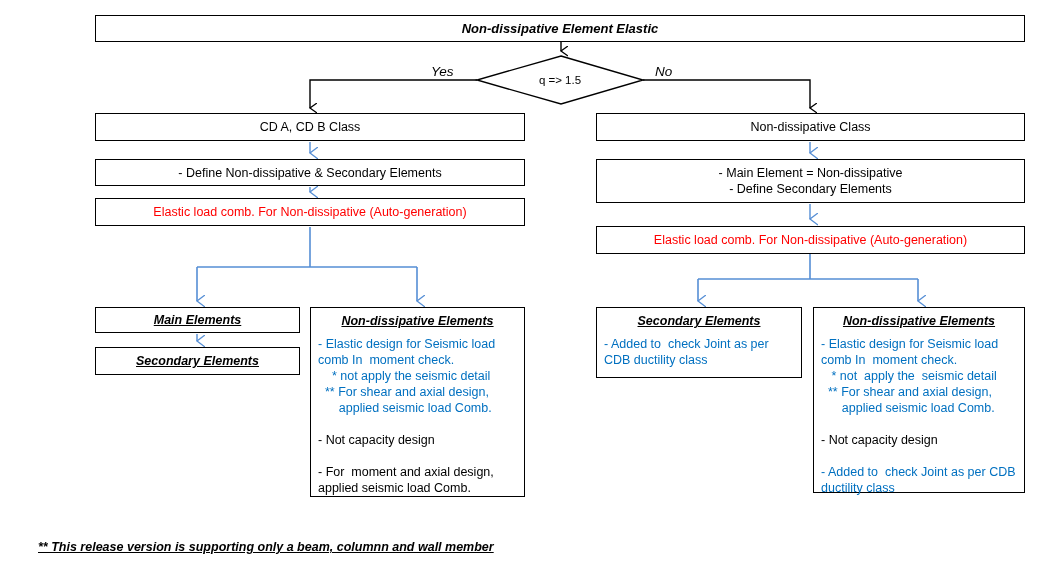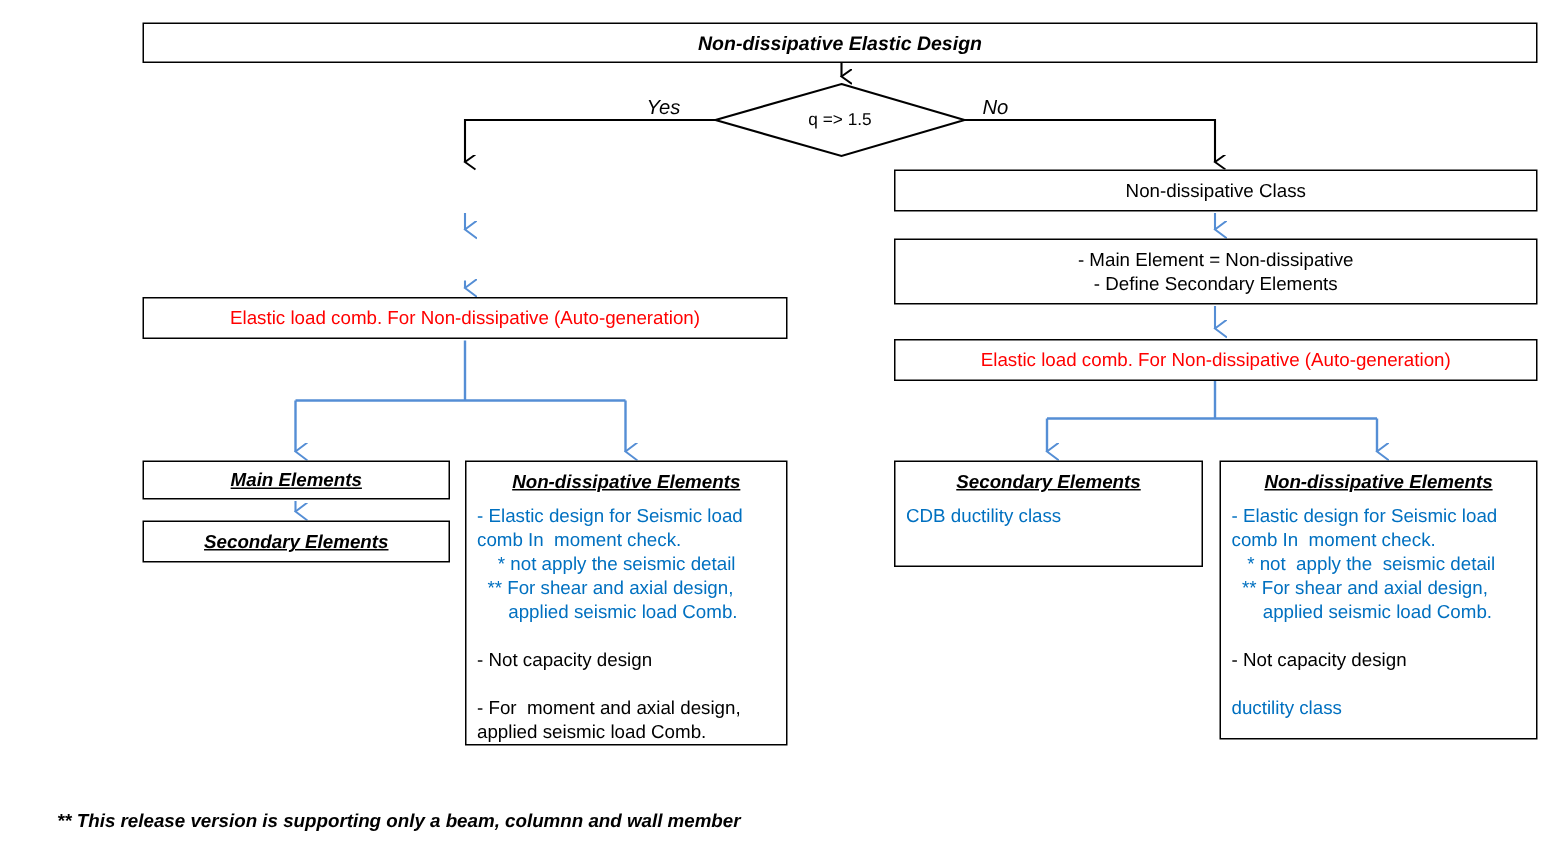--- a/index.html
+++ b/index.html
@@ -29,21 +29,21 @@
   .red{color:var(--text-red,#FF0000);}
   .branch-label{
     position:absolute;font-weight:normal;font-style:italic;font-size:13.5px;color:#000;
   }
   .diamond-label{
     position:absolute;left:477px;top:56px;width:166px;height:48px;
     display:flex;align-items:center;justify-content:center;font-size:11.5px;color:#000;
   }
   .footnote{
     position:absolute;left:38px;top:540px;
-    font-weight:bold;font-style:italic;font-size:12.5px;color:#000;
+    font-weight:bold;font-style:italic;font-size:12.5px;color:#000;text-decoration:underline;
   }
 </style>
 </head>
 <body>
 
 <div id="canvas">
 
   <svg class="connectors" width="1040" height="563" viewBox="0 0 1040 563">
     <defs>
       <marker id="arrBlack" markerWidth="11" markerHeight="9" refX="5" refY="7" orient="auto-start-reverse" markerUnits="userSpaceOnUse">
@@ -70,28 +70,34 @@
     <path d="M197,334 L197,341" fill="none" class="c-blue" stroke-width="1.4" marker-end="url(#arrBlue)"></path>
 
     <path d="M810,142 L810,153" fill="none" class="c-blue" stroke-width="1.4" marker-end="url(#arrBlue)"></path>
     <path d="M810,204 L810,219" fill="none" class="c-blue" stroke-width="1.4" marker-end="url(#arrBlue)"></path>
     <path d="M810,254 L810,279 M698,279 L918,279" fill="none" class="c-blue" stroke-width="1.6"></path>
     <path d="M698,279 L698,301" fill="none" class="c-blue" stroke-width="1.6" marker-end="url(#arrBlue)"></path>
     <path d="M918,279 L918,301" fill="none" class="c-blue" stroke-width="1.6" marker-end="url(#arrBlue)"></path>
   </svg>
 
   <div class="box" style="left:95px;top:15px;width:930px;height:27px;">
-    <span class="title-text">Non-dissipative Elastic Design</span>
+    <span class="title-text">Non-dissipative Element Elastic</span>
   </div>
 
   <div class="branch-label" style="left:431px;top:64px;">Yes</div>
   <div class="branch-label" style="left:655px;top:64px;">No</div>
   <div class="diamond-label">q =&gt; 1.5</div>
 
+  <div class="box" style="left:95px;top:113px;width:430px;height:28px;">
+    <span>CD A,  CD B Class</span>
+  </div>
 
+  <div class="box" style="left:95px;top:159px;width:430px;height:27px;">
+    <span>- Define Non-dissipative &amp; Secondary Elements</span>
+  </div>
 
   <div class="box" style="left:95px;top:198px;width:430px;height:28px;">
     <span class="red">Elastic load comb. For Non-dissipative (Auto-generation)</span>
   </div>
 
   <div class="box" style="left:95px;top:307px;width:205px;height:26px;">
     <span class="hdr" style="margin:16px;">Main Elements</span>
   </div>
 
   <div class="box" style="left:95px;top:347px;width:205px;height:28px;">
@@ -120,31 +126,33 @@
     <div class="line" style="white-space:normal;">- Main Element = Non-dissipative</div>
     <div class="line" style="white-space:normal;">- Define  Secondary Elements</div>
   </div>
 
   <div class="box" style="left:596px;top:226px;width:429px;height:28px;">
     <span class="red">Elastic  load comb. For Non-dissipative (Auto-generation)</span>
   </div>
 
   <div class="box col" style="left:596px;top:307px;width:206px;height:71px;">
     <div class="hdr">Secondary Elements</div>
+    <div class="line blue">- Added to  check Joint as per</div>
     <div class="line blue">CDB ductility class</div>
   </div>
 
   <div class="box col" style="left:813px;top:307px;width:212px;height:186px;">
     <div class="hdr">Non-dissipative  Elements</div>
     <div class="line blue">- Elastic design for Seismic load</div>
     <div class="line blue">comb In  moment check.</div>
     <div class="line blue">   * not  apply the  seismic detail</div>
     <div class="line blue">  ** For shear and axial design,</div>
     <div class="line blue">      applied seismic load Comb.</div>
     <div class="line"></div>
     <div class="line">- Not capacity design</div>
     <div class="line"></div>
+    <div class="line blue">- Added to  check Joint as per CDB</div>
     <div class="line blue">ductility class</div>
   </div>
 
   <div class="footnote">** This release version is supporting only a beam, columnn and wall member</div>
 
 </div>
 
 </body></html>

